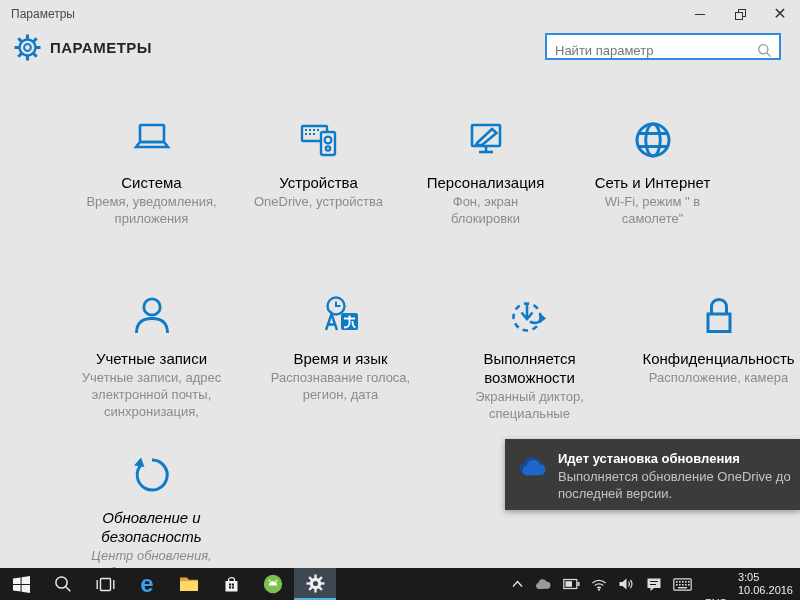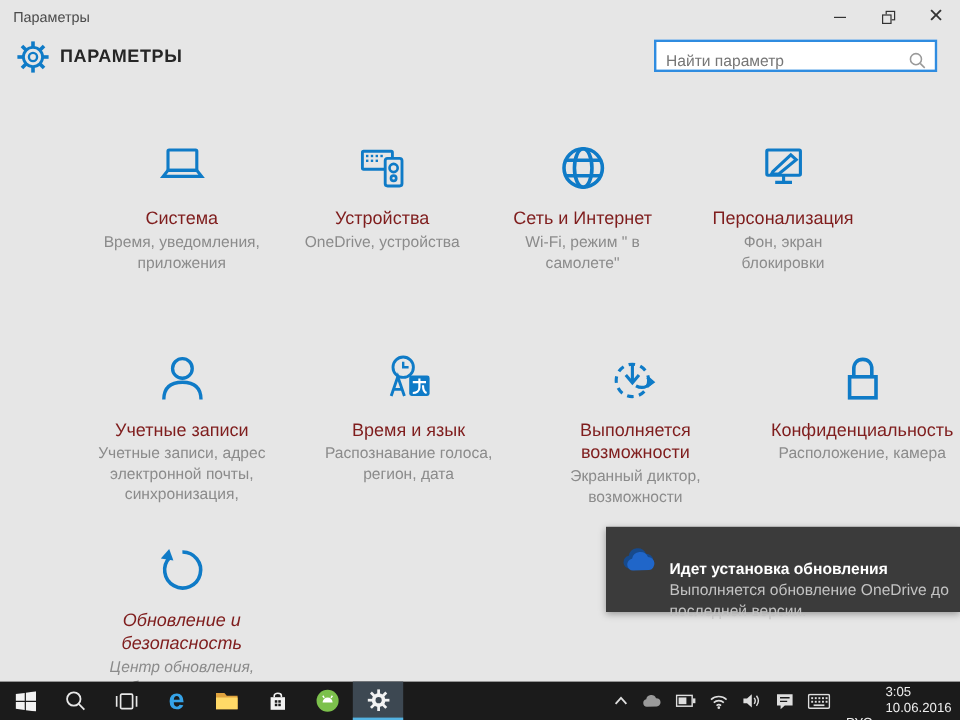--- a/index.html
+++ b/index.html
@@ -23,28 +23,28 @@
   .searchbox { position:absolute; left:545px; top:33px; width:236px; height:27px; background:#fff; border:2px solid #2f8ce0; display:flex; align-items:flex-end; }
   .searchbox input { flex:1; border:none; outline:none; font-size:13px; color:#333; padding:0 4px 0 8px; font-family:"Liberation Sans", sans-serif; background:transparent; }
   .searchbox input::placeholder { color:#767676; }
   .search-glyph { margin-right:7px; display:flex; }
 
   
   .tiles-row { position:absolute; left:68px; display:flex; }
   .row1 { top:112px; } .row2 { top:288px;gap:22px; } .row3 { top:447px;font-style:italic; }
   .tile { width:167px; text-align:center; cursor:default; }
   .tile-icon { height:56px; display:flex; align-items:center; justify-content:center; }
-  .tile-title { margin-top:5px; font-size:15px; line-height:19px; color:#7f1d1d; }
+  .tile-title { margin-top:5px; font-size:15px; line-height:19px; color:#000000; }
   .tile-sub { font-size:13px; line-height:17px; color:#8b8b8b; max-width:150px; margin:1px auto 0; }
   .tile-sub.narrow { max-width:92px; }
 
   
   .toast { position:absolute; left:505px; top:439px; width:295px; height:71px; background:#3b3b3b; display:flex; align-items:flex-start; box-shadow:0 2px 6px rgba(0,0,0,.35); }
   .toast-icon { margin:16px 10px 0 13px; }
-  .toast-text { padding-top:26px; padding-right:8px; }
+  .toast-text { padding-top:11px; padding-right:8px; }
   .toast-title { font-size:13px; font-weight:700; color:#fff; line-height:17px; }
   .toast-body { font-size:13px; color:#c3c3c3; line-height:17px; margin-top:1px; }
 
   
   .taskbar { position:absolute; left:0; bottom:0; width:800px; height:32px; background:#1b1b1b; display:flex; align-items:stretch; }
   .tb-btn { width:42px; display:flex; align-items:center; justify-content:center; cursor:default; }
   .tb-btn.active { background:#3d4852; border-bottom:2px solid #53b3e3; }
   .tb-spacer { flex:1; }
   .tray-btn { display:flex; align-items:center; justify-content:center; cursor:default; }
   .edge-e { color:#35a3e8; font-size:24px; font-weight:700; line-height:1; }
@@ -129,40 +129,40 @@
         <rect x="26" y="16" width="14" height="23" rx="2" fill="#e6e6e6" stroke="#0f7bc7" stroke-width="2.4"></rect>
         <circle cx="33" cy="24" r="3.4" fill="none" stroke="#0f7bc7" stroke-width="2.2"></circle>
         <circle cx="33" cy="32.5" r="2.2" fill="none" stroke="#0f7bc7" stroke-width="2.2"></circle>
       </svg>
     </div>
     <div class="tile-title">Устройства</div>
     <div class="tile-sub">OneDrive, устройства</div>
   </div>
   <div class="tile">
     <div class="tile-icon">
-      <svg width="48" height="48" viewBox="0 0 48 48" fill="none" stroke="#0f7bc7" stroke-width="3">
-        <circle cx="24" cy="24" r="16"></circle>
-        <ellipse cx="24" cy="24" rx="7.3" ry="16"></ellipse>
-        <path d="M10 17.5 H38 M10 30.5 H38"></path>
-      </svg>
-    </div>
-    <div class="tile-title">Сеть и Интернет</div>
-    <div class="tile-sub">Wi-Fi, режим " в самолете"</div>
-  </div>
-  <div class="tile">
-    <div class="tile-icon">
       <svg width="48" height="48" viewBox="0 0 48 48" fill="none" stroke="#0f7bc7" stroke-width="2.6">
         <rect x="10" y="9" width="28" height="21" rx="1"></rect>
         <line x1="24" y1="30" x2="24" y2="36"></line>
           <line x1="17" y1="36" x2="31" y2="36"></line>
         <path d="M15 27 L30 13 L34.5 17 L20 29 L14 29 Z" fill="#e6e6e6"></path>
       </svg>
     </div>
     <div class="tile-title">Персонализация</div>
     <div class="tile-sub narrow">Фон, экран блокировки</div>
+  </div>
+  <div class="tile">
+    <div class="tile-icon">
+      <svg width="48" height="48" viewBox="0 0 48 48" fill="none" stroke="#0f7bc7" stroke-width="3">
+        <circle cx="24" cy="24" r="16"></circle>
+        <ellipse cx="24" cy="24" rx="7.3" ry="16"></ellipse>
+        <path d="M10 17.5 H38 M10 30.5 H38"></path>
+      </svg>
+    </div>
+    <div class="tile-title">Сеть и Интернет</div>
+    <div class="tile-sub">Wi-Fi, режим " в самолете"</div>
   </div>
 </div>
 
 <div class="tiles-row row2">
   <div class="tile">
     <div class="tile-icon">
       <svg width="48" height="48" viewBox="0 0 48 48" fill="none" stroke="#0f7bc7" stroke-width="2.8">
         <circle cx="24" cy="15" r="8.2"></circle>
         <path d="M8.5 41 C8.5 30 15.5 26.5 24 26.5 C32.5 26.5 39.5 30 39.5 41"></path>
       </svg>
@@ -187,21 +187,21 @@
     <div class="tile-icon">
       <svg width="48" height="48" viewBox="0 0 48 48" fill="none" stroke="#0f7bc7" stroke-width="2.6">
         <circle cx="21" cy="25" r="13.5" stroke-dasharray="5.5 4.5"></circle>
         <path d="M21 11 V25.5"></path>
         <path d="M15.5 20.5 L21 27 L26.5 20.5"></path>
         <path d="M24 29.5 C28.5 32 33 31 37 26.5"></path>
         <path d="M33.5 22.5 L38 26.5 L33 30"></path>
       </svg>
     </div>
     <div class="tile-title">Выполняется возможности</div>
-    <div class="tile-sub">Экранный диктор, возможности</div>
+    <div class="tile-sub">Экранный диктор, специальные</div>
   </div>
   <div class="tile">
     <div class="tile-icon">
       <svg width="48" height="48" viewBox="0 0 48 48" fill="none" stroke="#0f7bc7" stroke-width="3">
         <path d="M16.5 22 V15.5 C16.5 10.5 19.5 7.5 24 7.5 C28.5 7.5 31.5 10.5 31.5 15.5 V22"></path>
         <rect x="13" y="22" width="22" height="17.5"></rect>
       </svg>
     </div>
     <div class="tile-title">Конфиденциальность</div>
     <div class="tile-sub">Расположение, камера</div>

